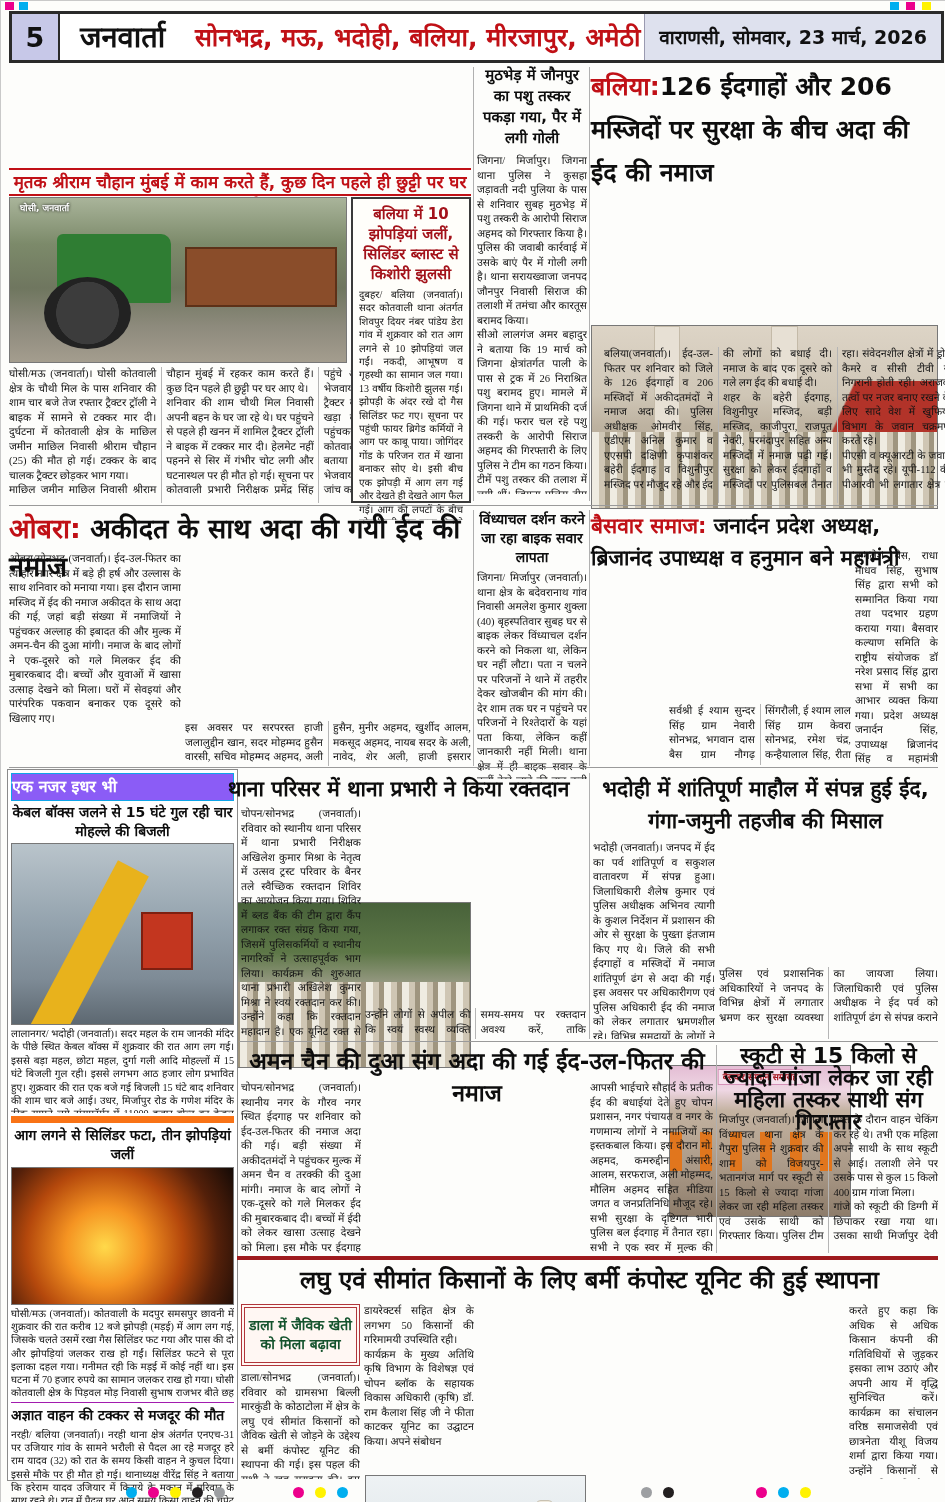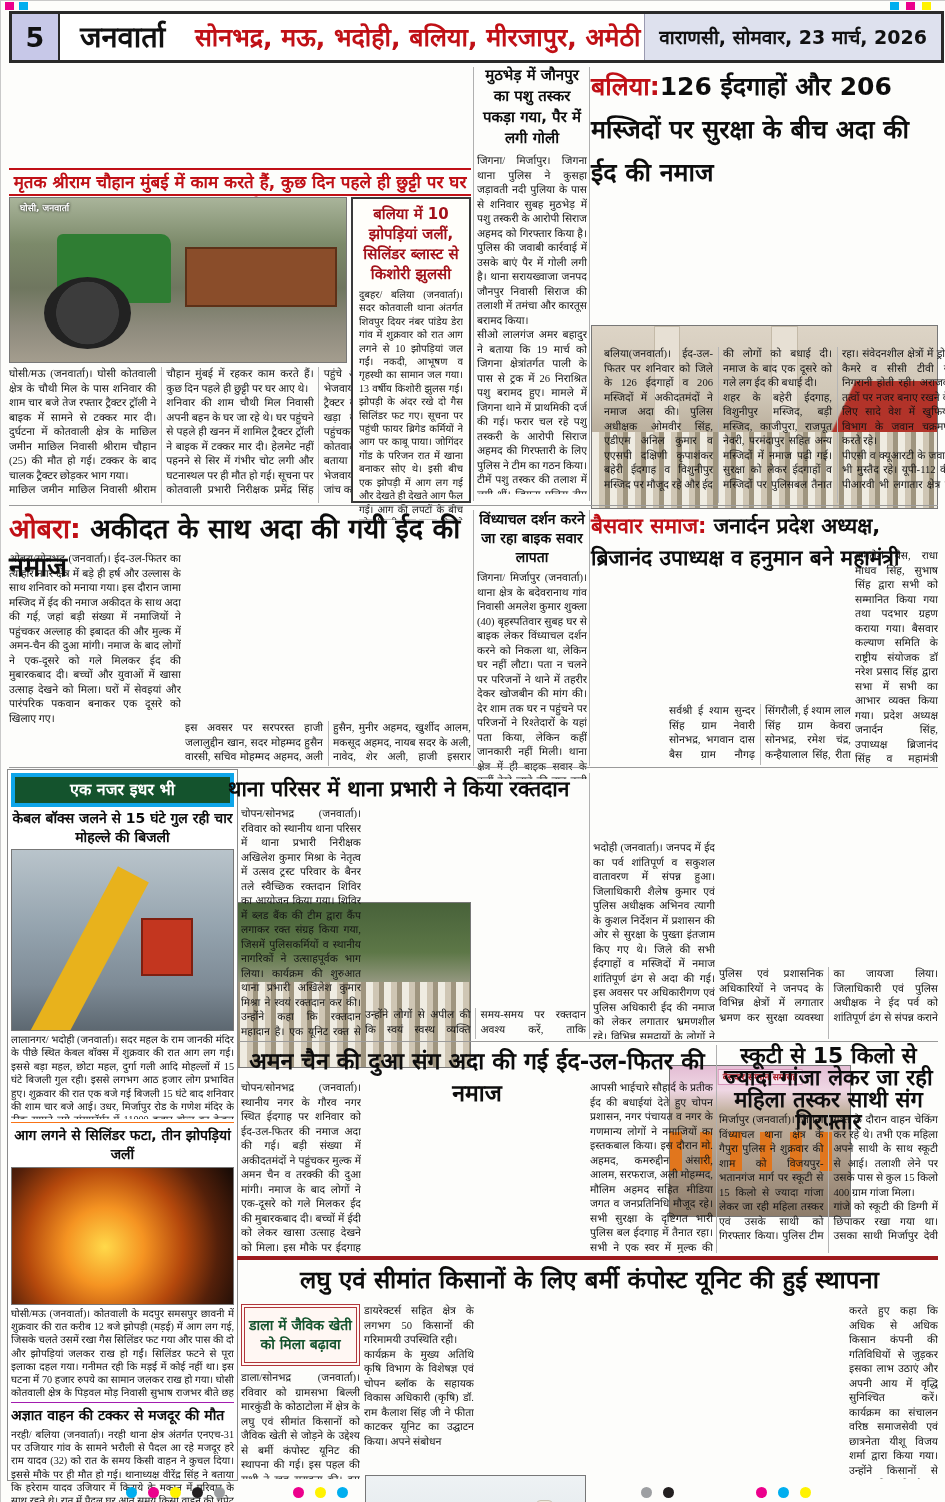--- a/index.html
+++ b/index.html
@@ -30,22 +30,22 @@
   
   .body{font-size:10.6px;line-height:14.5px;text-align:justify;white-space:pre-line;
         overflow:hidden;color:#141414;}
   .cols2{column-count:2;column-gap:10px;column-rule:1px solid #b5b5b5;}
   .cols3{column-count:3;column-gap:10px;column-rule:1px solid #b5b5b5;}
   
   .box{border:2px solid #3a3a3a;background:#fffefa;padding:5px 6px;box-sizing:border-box;}
   .box-title{font:bold 15px/20px "DejaVu Sans",sans-serif;color:#a3121a;text-align:center;
              margin-bottom:4px;}
   .leftbox{border:1.5px solid #8a8a8a;box-sizing:border-box;padding:3px;background:#fff;}
-  .band{background:#14532d;color:#fff;font:bold 16px/26px "DejaVu Sans",sans-serif;
-        text-align:center;border:4px solid #0ea5e9;}
+  .band{background:#8b5cf6;color:#fff;font:bold 16px/26px "DejaVu Sans",sans-serif;
+        border:1px solid #0ea5e9;}
   .subbox{border:4px double #b0353a;background:#fff7f3;text-align:center;
           font:bold 14px/19px "DejaVu Sans",sans-serif;color:#14532d;
           display:flex;align-items:center;justify-content:center;padding:4px;box-sizing:border-box;}
   .redrule{border-top:4px solid #9e1b1e;}
   .hrline{border-top:1px solid #9a9a9a;height:0;}
   .vr{width:0;border-left:1px solid #b0b0b0;}
   
   .ph{position:relative;overflow:hidden;border:1px solid #777;box-sizing:border-box;}
   .ph .lbl{position:absolute;font:bold 9px/12px "DejaVu Sans",sans-serif;padding:1px 4px;}
   .ph-tractor{background:linear-gradient(180deg,#a9b49a 0%,#7c8a6a 28%,#6f765f 55%,#8d8a7c 78%,#a49d8e 100%);}
@@ -159,36 +159,37 @@
   <div class="abs hrline" style="left:8px;top:766px;width:929px;"></div>
 
   <div class="abs leftbox" style="left:6px;top:768px;width:231px;height:712px;">
     <div class="band">एक नजर इधर भी</div>
     <div class="h6 hc" style="margin:2px 0;">केबल बॉक्स जलने से 15 घंटे गुल रही चार मोहल्ले की बिजली</div>
     <div class="ph ph-crane" style="height:182px;">
       <div class="sh-crane-arm"></div>
       <div class="sh-basket"></div>
     </div>
     <div class="body" style="height:86px;font-size:10.2px;line-height:13.4px;margin-top:2px;">लालानगर/ भदोही (जनवार्ता)। सदर महल के राम जानकी मंदिर के पीछे स्थित केबल बॉक्स में शुक्रवार की रात आग लग गई। इससे बड़ा महल, छोटा महल, दुर्गा गली आदि मोहल्लों में 15 घंटे बिजली गुल रही। इससे लगभग आठ हजार लोग प्रभावित हुए। शुक्रवार की रात एक बजे गई बिजली 15 घंटे बाद शनिवार की शाम चार बजे आई। उधर, मिर्जापुर रोड के गणेश मंदिर के ठीक सामने लगे ट्रांसफॉर्मर में 11000 हजार वोल्ट का केबल जलने से काली देवी मोहल्ला, मिर्जापुर रोड, गणेश कुमार राजमार्ग की आपूर्ति ठप हो गई। यहां भी चार हजार की आबादी प्रभावित हुई। दोपहर 12 से शाम चार बजे तक आपूर्ति बाधित रही। जेई राम सिंह ने बताया कि केबल जलने से समस्या हुई है। शिकायत के बाद केबल ठीक कराकर आपूर्ति बहाल कराई गई।</div>
-    <div class="h6 hc" style="margin:3px 0;border-top:1px solid #f97316;padding-top:3px;">आग लगने से सिलिंडर फटा, तीन झोपड़ियां जलीं</div>
+    <div class="h6 hc" style="margin:3px 0;border-top:7px solid #f97316;padding-top:3px;">आग लगने से सिलिंडर फटा, तीन झोपड़ियां जलीं</div>
     <div class="ph ph-fire" style="height:138px;"></div>
     <div class="body" style="height:92px;font-size:10.2px;line-height:13.2px;margin-top:2px;">घोसी/मऊ (जनवार्ता)। कोतवाली के मदपुर समसपुर छावनी में शुक्रवार की रात करीब 12 बजे झोपड़ी (मड़ई) में आग लग गई, जिसके चलते उसमें रखा गैस सिलिंडर फट गया और पास की दो और झोपड़ियां जलकर राख हो गईं। सिलिंडर फटने से पूरा इलाका दहल गया। गनीमत रही कि मड़ई में कोई नहीं था। इस घटना में 70 हजार रुपये का सामान जलकर राख हो गया। घोसी कोतवाली क्षेत्र के पिड़वल मोड़ निवासी सुभाष राजभर बीते छह साल से छावनी में मड़ई बनाकर परिवार के साथ रहते हैं। पेशे से राजमिस्त्री हैं। शुक्रवार की रात उनकी मड़ई में किसी कारण से आग लग गई और उसमें रखा सिलिंडर फट गया। स्थानीय लोगों की मदद से आग पर काबू पाया गया और आसपास के घरों को जलने से बचा लिया गया।</div>
     <div class="h6" style="margin:3px 0;border-top:1px solid #a21caf;padding-top:3px;">अज्ञात वाहन की टक्कर से मजदूर की मौत</div>
     <div class="body" style="height:116px;font-size:10.2px;line-height:13.2px;">नरही/ बलिया (जनवार्ता)। नरही थाना क्षेत्र अंतर्गत एनएच-31 पर उजियार गांव के सामने भरौली से पैदल आ रहे मजदूर हरे राम यादव (32) को रात के समय किसी वाहन ने कुचल दिया। इससे मौके पर ही मौत हो गई। थानाध्यक्ष वीरेंद्र सिंह ने बताया कि हरेराम यादव उजियार में किराये के मकान में परिवार के साथ रहते थे। रात में पैदल घर आते समय किसी वाहन की चपेट में आ गए। सूचना पर पिकेट पर मौजूद पुलिसकर्मियों ने सीएचसी पहुंचाया, जहां चिकित्सक ने मृत घोषित कर दिया। हरेराम ट्रक पर मजदूरी करते थे। मौत की खबर पर परिवार में कोहराम मचा है, तीन छोटी लड़कियां हैं।</div>
   </div>
 
   <div class="abs h4" style="left:227px;top:772px;width:345px;height:30px;">थाना परिसर में थाना प्रभारी ने किया रक्तदान</div>
   <div class="abs body" style="left:240px;top:806px;width:120px;height:232px;">चोपन/सोनभद्र (जनवार्ता)। रविवार को स्थानीय थाना परिसर में थाना प्रभारी निरीक्षक अखिलेश कुमार मिश्रा के नेतृत्व में उत्सव ट्रस्ट परिवार के बैनर तले स्वैच्छिक रक्तदान शिविर का आयोजन किया गया। शिविर में ब्लड बैंक की टीम द्वारा कैंप लगाकर रक्त संग्रह किया गया, जिसमें पुलिसकर्मियों व स्थानीय नागरिकों ने उत्साहपूर्वक भाग लिया। कार्यक्रम की शुरुआत थाना प्रभारी अखिलेश कुमार मिश्रा ने स्वयं रक्तदान कर की। उन्होंने कहा कि रक्तदान महादान है। एक यूनिट रक्त से किसी जरूरतमंद व्यक्ति का जीवन बच सकता है।</div>
   <div class="abs ph ph-rakt" style="left:364px;top:806px;width:221px;height:198px;">
 
     <div class="sh-person" style="left:72%;top:12%;width:18%;height:88%;background:#efe9dd;border:1px solid #c9c2b2;"></div>
 
   </div>
   <div class="abs body cols2" style="left:364px;top:1007px;width:221px;height:31px;">उन्होंने लोगों से अपील की कि स्वयं स्वस्थ व्यक्ति समय-समय पर रक्तदान अवश्य करें, ताकि आपातकालीन स्थिति में किसी के काम आ सके। इस मौके पर ट्रस्ट के सदस्यों व पुलिसकर्मियों ने बढ़-चढ़कर रक्तदान किया। टीम द्वारा सभी रक्तदाताओं को प्रमाणपत्र देकर प्रोत्साहित किया गया।</div>
 
+  <div class="abs h4 hc" style="left:592px;top:772px;width:345px;height:64px;">भदोही में शांतिपूर्ण माहौल में संपन्न हुई ईद, गंगा-जमुनी तहजीब की मिसाल</div>
   <div class="abs body" style="left:592px;top:840px;width:122px;height:198px;">भदोही (जनवार्ता)। जनपद में ईद का पर्व शांतिपूर्ण व सकुशल वातावरण में संपन्न हुआ। जिलाधिकारी शैलेष कुमार एवं पुलिस अधीक्षक अभिनव त्यागी के कुशल निर्देशन में प्रशासन की ओर से सुरक्षा के पुख्ता इंतजाम किए गए थे। जिले की सभी ईदगाहों व मस्जिदों में नमाज शांतिपूर्ण ढंग से अदा की गई। इस अवसर पर अधिकारीगण एवं पुलिस अधिकारी ईद की नमाज को लेकर लगातार भ्रमणशील रहे। विभिन्न समुदायों के लोगों ने एक-दूसरे से गले मिलकर बधाई दी और भदोही अमन-चैन और खुशहाली की मिसाल बना रहा।</div>
 
   <div class="abs body cols2" style="left:718px;top:966px;width:219px;height:72px;">पुलिस एवं प्रशासनिक अधिकारियों ने जनपद के विभिन्न क्षेत्रों में लगातार भ्रमण कर सुरक्षा व्यवस्था का जायजा लिया। जिलाधिकारी एवं पुलिस अधीक्षक ने ईद पर्व को शांतिपूर्ण ढंग से संपन्न कराने में योगदान देने वाले सभी अधिकारियों व कर्मचारियों की सराहना करते हुए क्षेत्र में शांति एवं सौहार्द बनाए रखने की कामना की।</div>
 
   <div class="abs vr" style="left:588px;top:772px;height:266px;"></div>
   <div class="abs hrline" style="left:238px;top:1040px;width:699px;"></div>
 
   <div class="abs h4 hc" style="left:240px;top:1044px;width:472px;height:32px;font-size:23px;">अमन चैन की दुआ संग अदा की गई ईद-उल-फितर की नमाज</div>
   <div class="abs body" style="left:240px;top:1080px;width:120px;height:172px;">चोपन/सोनभद्र (जनवार्ता)। स्थानीय नगर के गौरव नगर स्थित ईदगाह पर शनिवार को ईद-उल-फितर की नमाज अदा की गई। बड़ी संख्या में अकीदतमंदों ने पहुंचकर मुल्क में अमन चैन व तरक्की की दुआ मांगी। नमाज के बाद लोगों ने एक-दूसरे को गले मिलकर ईद की मुबारकबाद दी। बच्चों में ईदी को लेकर खासा उत्साह देखने को मिला। इस मौके पर ईदगाह परिसर में मेले जैसा माहौल रहा। 30 बजे ईद की नमाज अदा की गई।</div>
 

